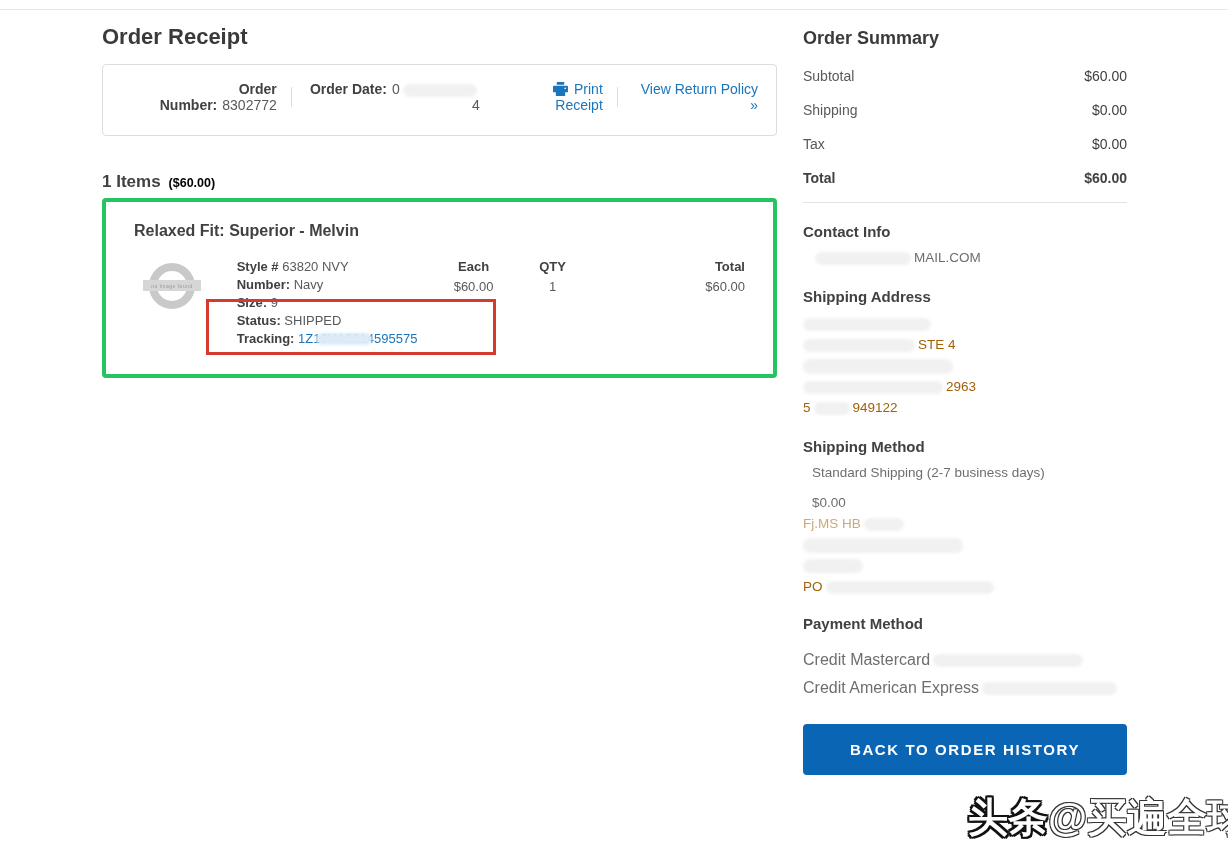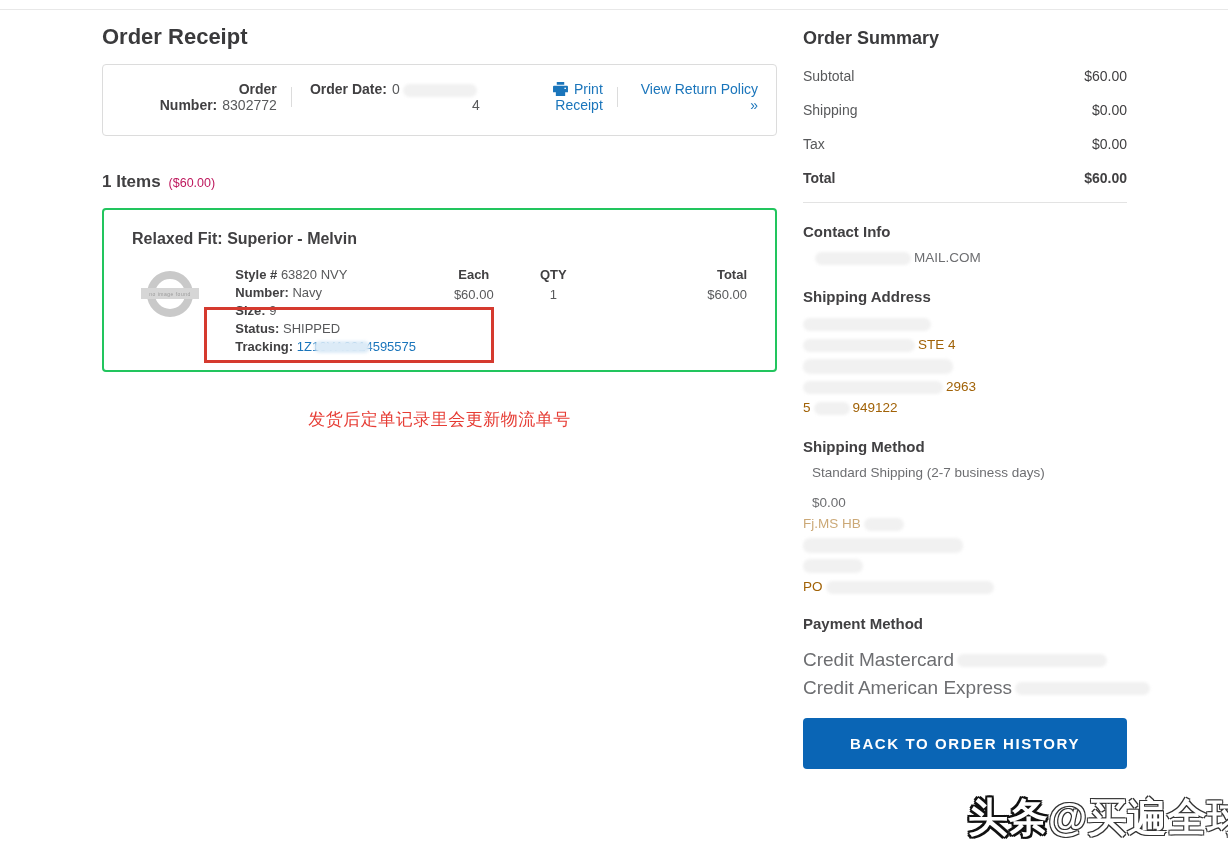--- a/index.html
+++ b/index.html
@@ -23,25 +23,25 @@
     font-size:14px;
     text-align:right;
   }
   .divider { width:1px; height:20px; background:#dcdcdc; margin:0 14px; }
   .b { font-weight:bold; color:#414042; }
   .val { color:#58595b; margin-left:5px; }
   .link { color:#1a75bb; text-decoration:none; cursor:pointer; }
   .print-icon { display:inline-block; vertical-align:-2px; margin-right:6px; }
 
   .items-heading { margin-top:36px; font-size:17px; font-weight:bold; color:#414042; }
-  .items-heading .sub { font-size:12.5px; font-weight:normal; color:#be185d; margin-left:8px; }
+  .items-heading .sub { font-size:12.5px; font-weight:bold; color:#000000; margin-left:8px; }
 
   .product-card {
-    margin-top:16px; border:2px solid #22c55e; border-radius:4px;
-    padding:20px 28px 14px; position:relative; min-height:160px;
+    margin-top:6px; border:4px solid #22c55e; border-radius:4px;
+    padding:20px 28px 26px; position:relative; min-height:160px;
   }
   .product-title { font-size:16px; font-weight:bold; color:#414042; }
   .product-row { display:flex; align-items:flex-start; margin-top:18px; }
   .img-col { width:104px; }
   .img-placeholder {
     width:46px; height:46px; border-radius:50%;
     border:8px solid #c9c9c9; position:relative; margin-left:15px; margin-top:5px;
   }
   .img-placeholder .band {
     position:absolute; left:-14px; right:-14px; top:9px; height:11px;
@@ -80,24 +80,24 @@
 
   
   .smudge {
     display:inline-block; vertical-align:middle; height:13px; border-radius:7px;
     background:#f1f1f1; filter:blur(1.5px); margin:0 3px;
   }
   .smudge.blue { background:#dcebf7; position:absolute; }
 
   .addr-line { font-size:13.5px; color:#a16207; line-height:21px; white-space:nowrap; }
 
-  .pay-line { font-size:19px; color:#6d6e71; line-height:28px; white-space:nowrap; }
+  .pay-line { font-size:16px; color:#6d6e71; line-height:28px; white-space:nowrap; }
 
   .back-button {
-    margin-top:16px; width:324px; height:51px; border:none; border-radius:4px;
+    margin-top:22px; width:324px; height:51px; border:none; border-radius:4px;
     background:#0a65b5; color:#ffffff; font-family:"Liberation Sans", sans-serif;
     font-size:15px; font-weight:bold; letter-spacing:1.6px; cursor:pointer;
   }
 
   .watermark {
     position:absolute; left:968px; top:790px; white-space:nowrap;
     font-size:40px; color:#ffffff; z-index:5; pointer-events:none;
   }
   .watermark .wm-bold {
     font-weight:bold;
@@ -166,21 +166,20 @@
           <div class="v">1</div>
         </div>
         <div class="num-col col-total">
           <div class="hdr">Total</div>
           <div class="v">$60.00</div>
         </div>
       </div>
       <div class="highlight-box"></div>
     </div>
 
-    <div class="annotation">发货后定单记录里会更新物流单号</div>
   </div>
 
   <div class="right-col">
     <div class="summary-heading">Order Summary</div>
 
     <div class="summary-row">
       <span class="lbl">Subtotal</span>
       <span class="amt">$60.00</span>
     </div>
     <div class="summary-row">

